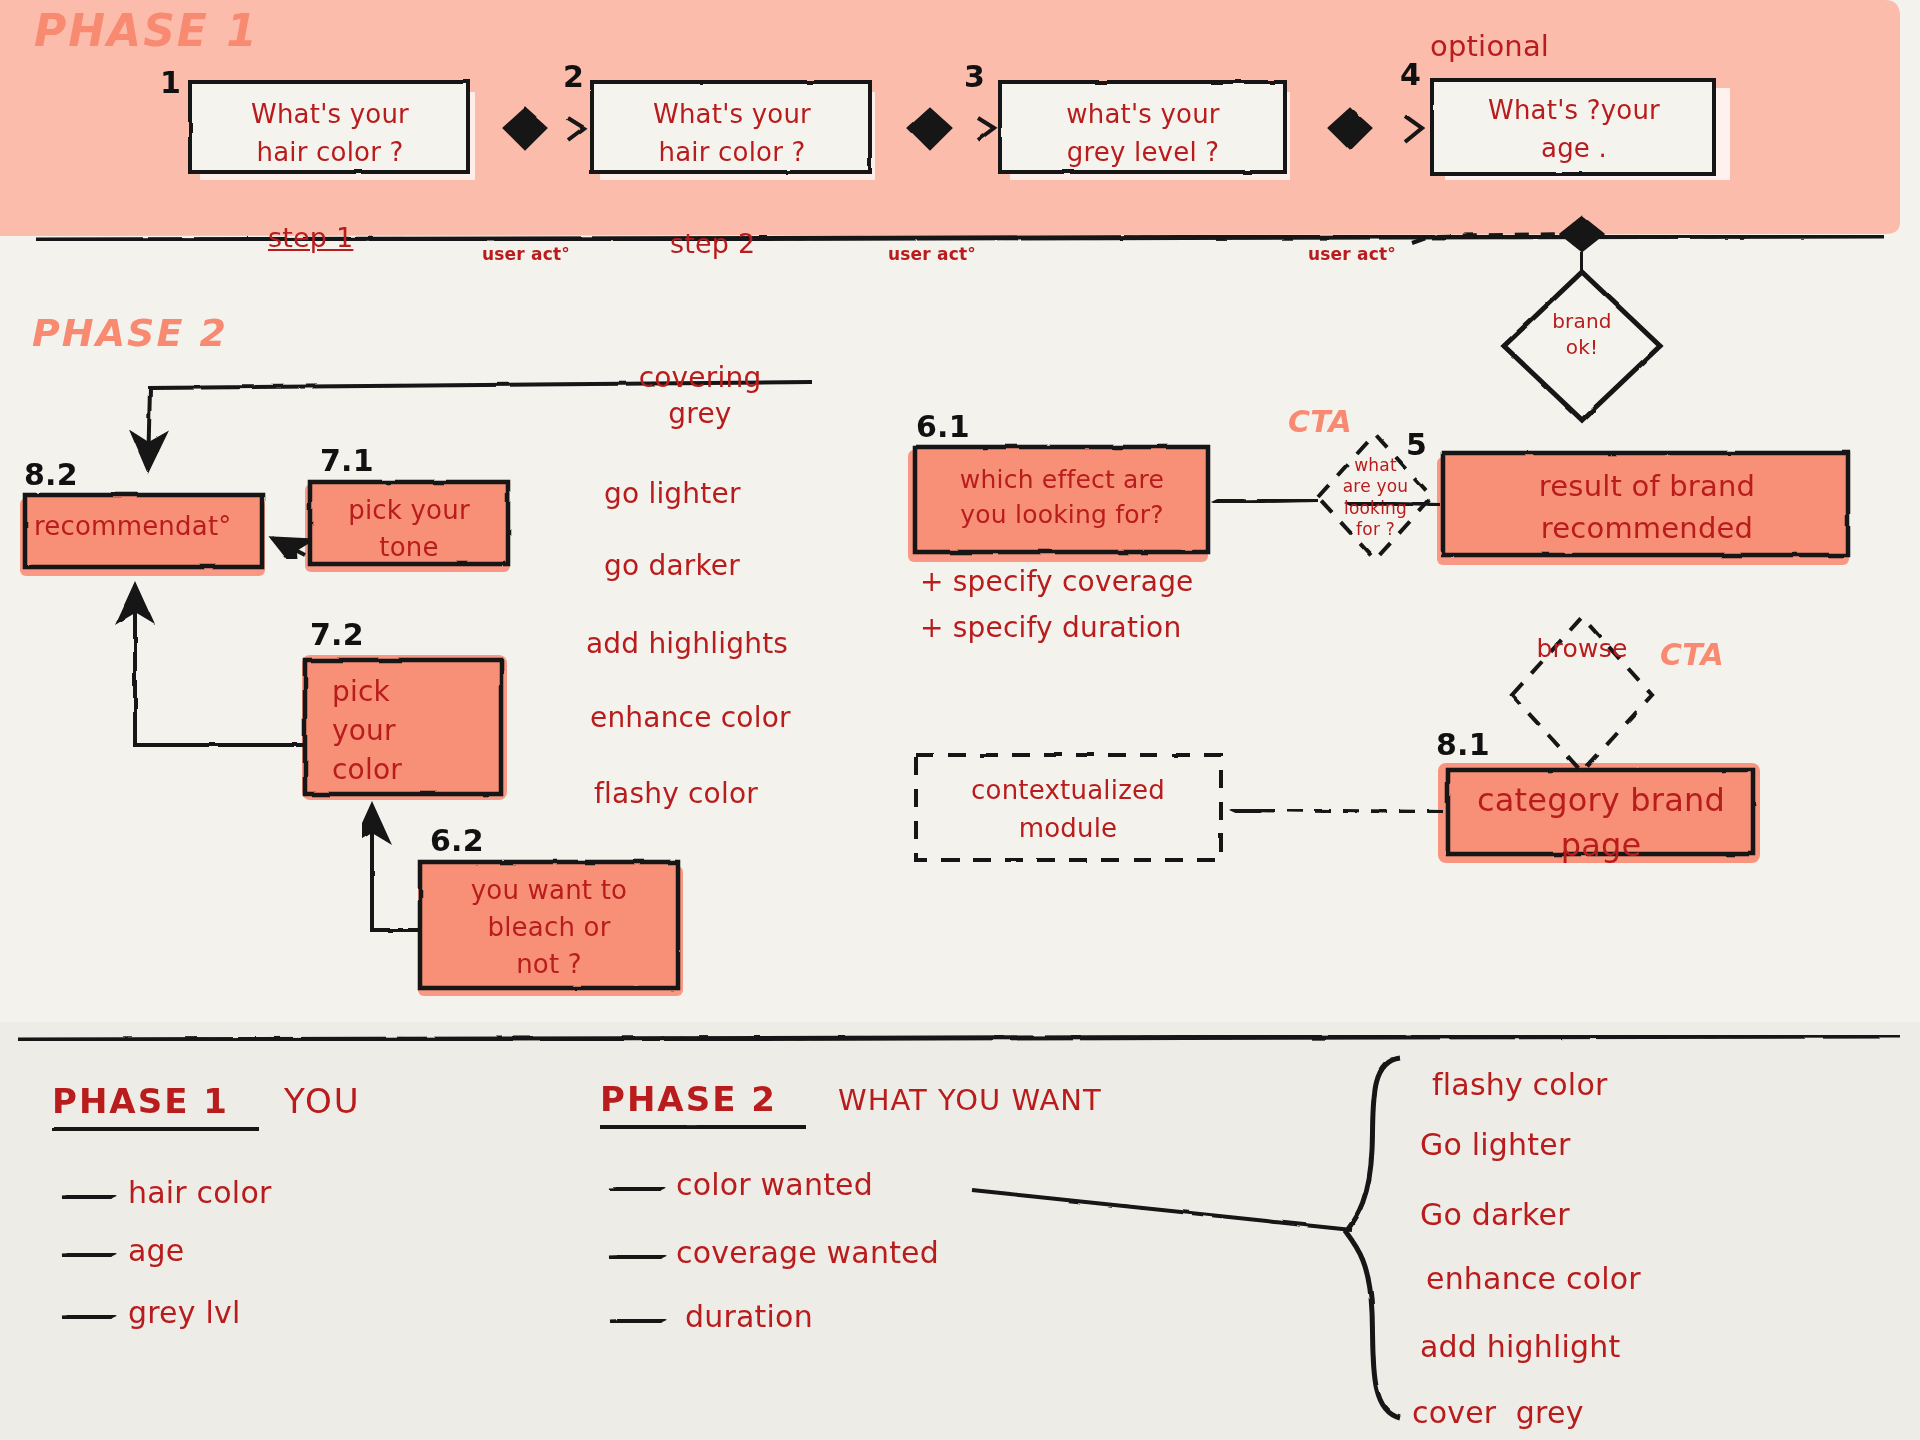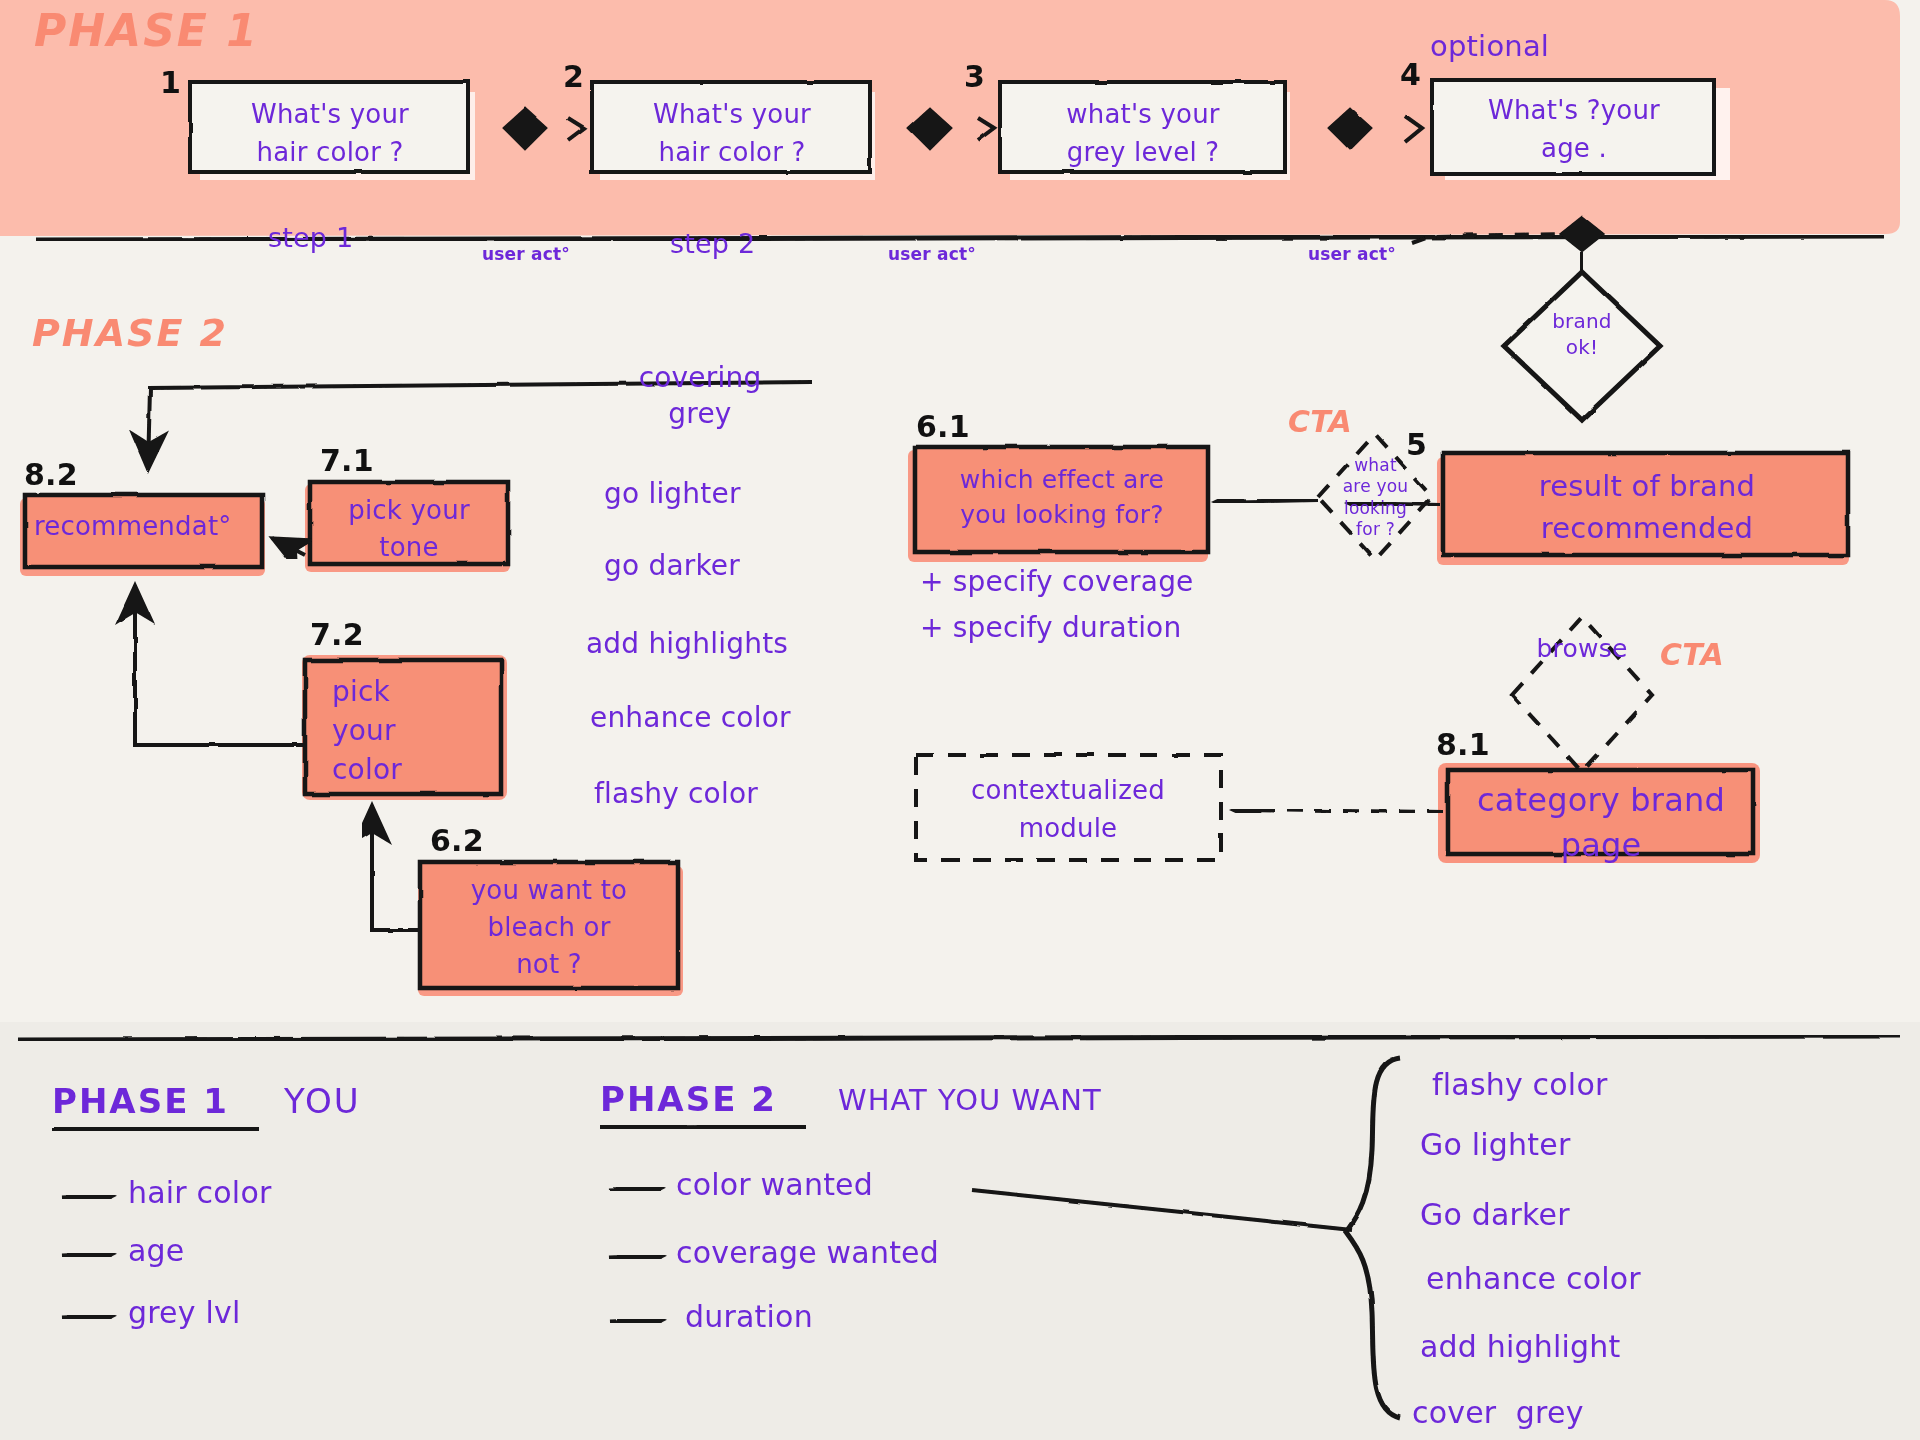--- a/index.html
+++ b/index.html
@@ -9,21 +9,21 @@
     font-family:"DejaVu Sans", sans-serif;
     overflow:hidden;
     position:relative;
   }
   #stage{position:absolute;inset:0;width:1920px;height:1380px;}
   svg#sheet{position:absolute;left:0;top:0;width:1920px;height:1440px;}
 
   
   .lbl{
     position:absolute;
-    color:#6d28d9;
+    color:#b91c1c;
     font-family:"DejaVu Sans", sans-serif;
     font-weight:500;
     line-height:1.15;
     letter-spacing:.2px;
     white-space:pre;
     transform-origin:left top;
   }
   .lbl.c{white-space:pre-line;text-align:center;}
   .coral{color:#f98a72;}
   .num{font-weight:700;font-size:30px;color:#111;}
@@ -207,21 +207,21 @@
 
   <div class="lbl c" style="left:210px;top:96px;width:240px;font-size:26px;line-height:1.45;">What's   your
 hair color ?</div>
   <div class="lbl c" style="left:612px;top:96px;width:240px;font-size:26px;line-height:1.45;">What's   your
 hair color ?</div>
   <div class="lbl c" style="left:1018px;top:96px;width:250px;font-size:26px;line-height:1.45;">what's your
 grey level ?</div>
   <div class="lbl c" style="left:1450px;top:92px;width:248px;font-size:26px;line-height:1.45;">What's ?your
 age  .</div>
 
-  <div class="lbl" style="left:268px;top:222px;font-size:27px;">step 1</div>
+  <div class="lbl" style="left:268px;top:222px;font-size:27px;text-decoration:underline;">step 1</div>
   <div class="lbl" style="left:670px;top:228px;font-size:27px;">step 2</div>
 
   <div class="lbl" style="left:1430px;top:30px;font-size:29px;">optional</div>
 
   <div class="lbl tiny" style="left:482px;top:245px;font-size:17px;font-weight:700;">user act°</div>
   <div class="lbl tiny" style="left:888px;top:245px;font-size:17px;font-weight:700;">user act°</div>
   <div class="lbl tiny" style="left:1308px;top:245px;font-size:17px;font-weight:700;">user act°</div>
 
   <div class="lbl c" style="left:1532px;top:308px;width:100px;font-size:20px;line-height:1.3;">brand
 ok!</div>

